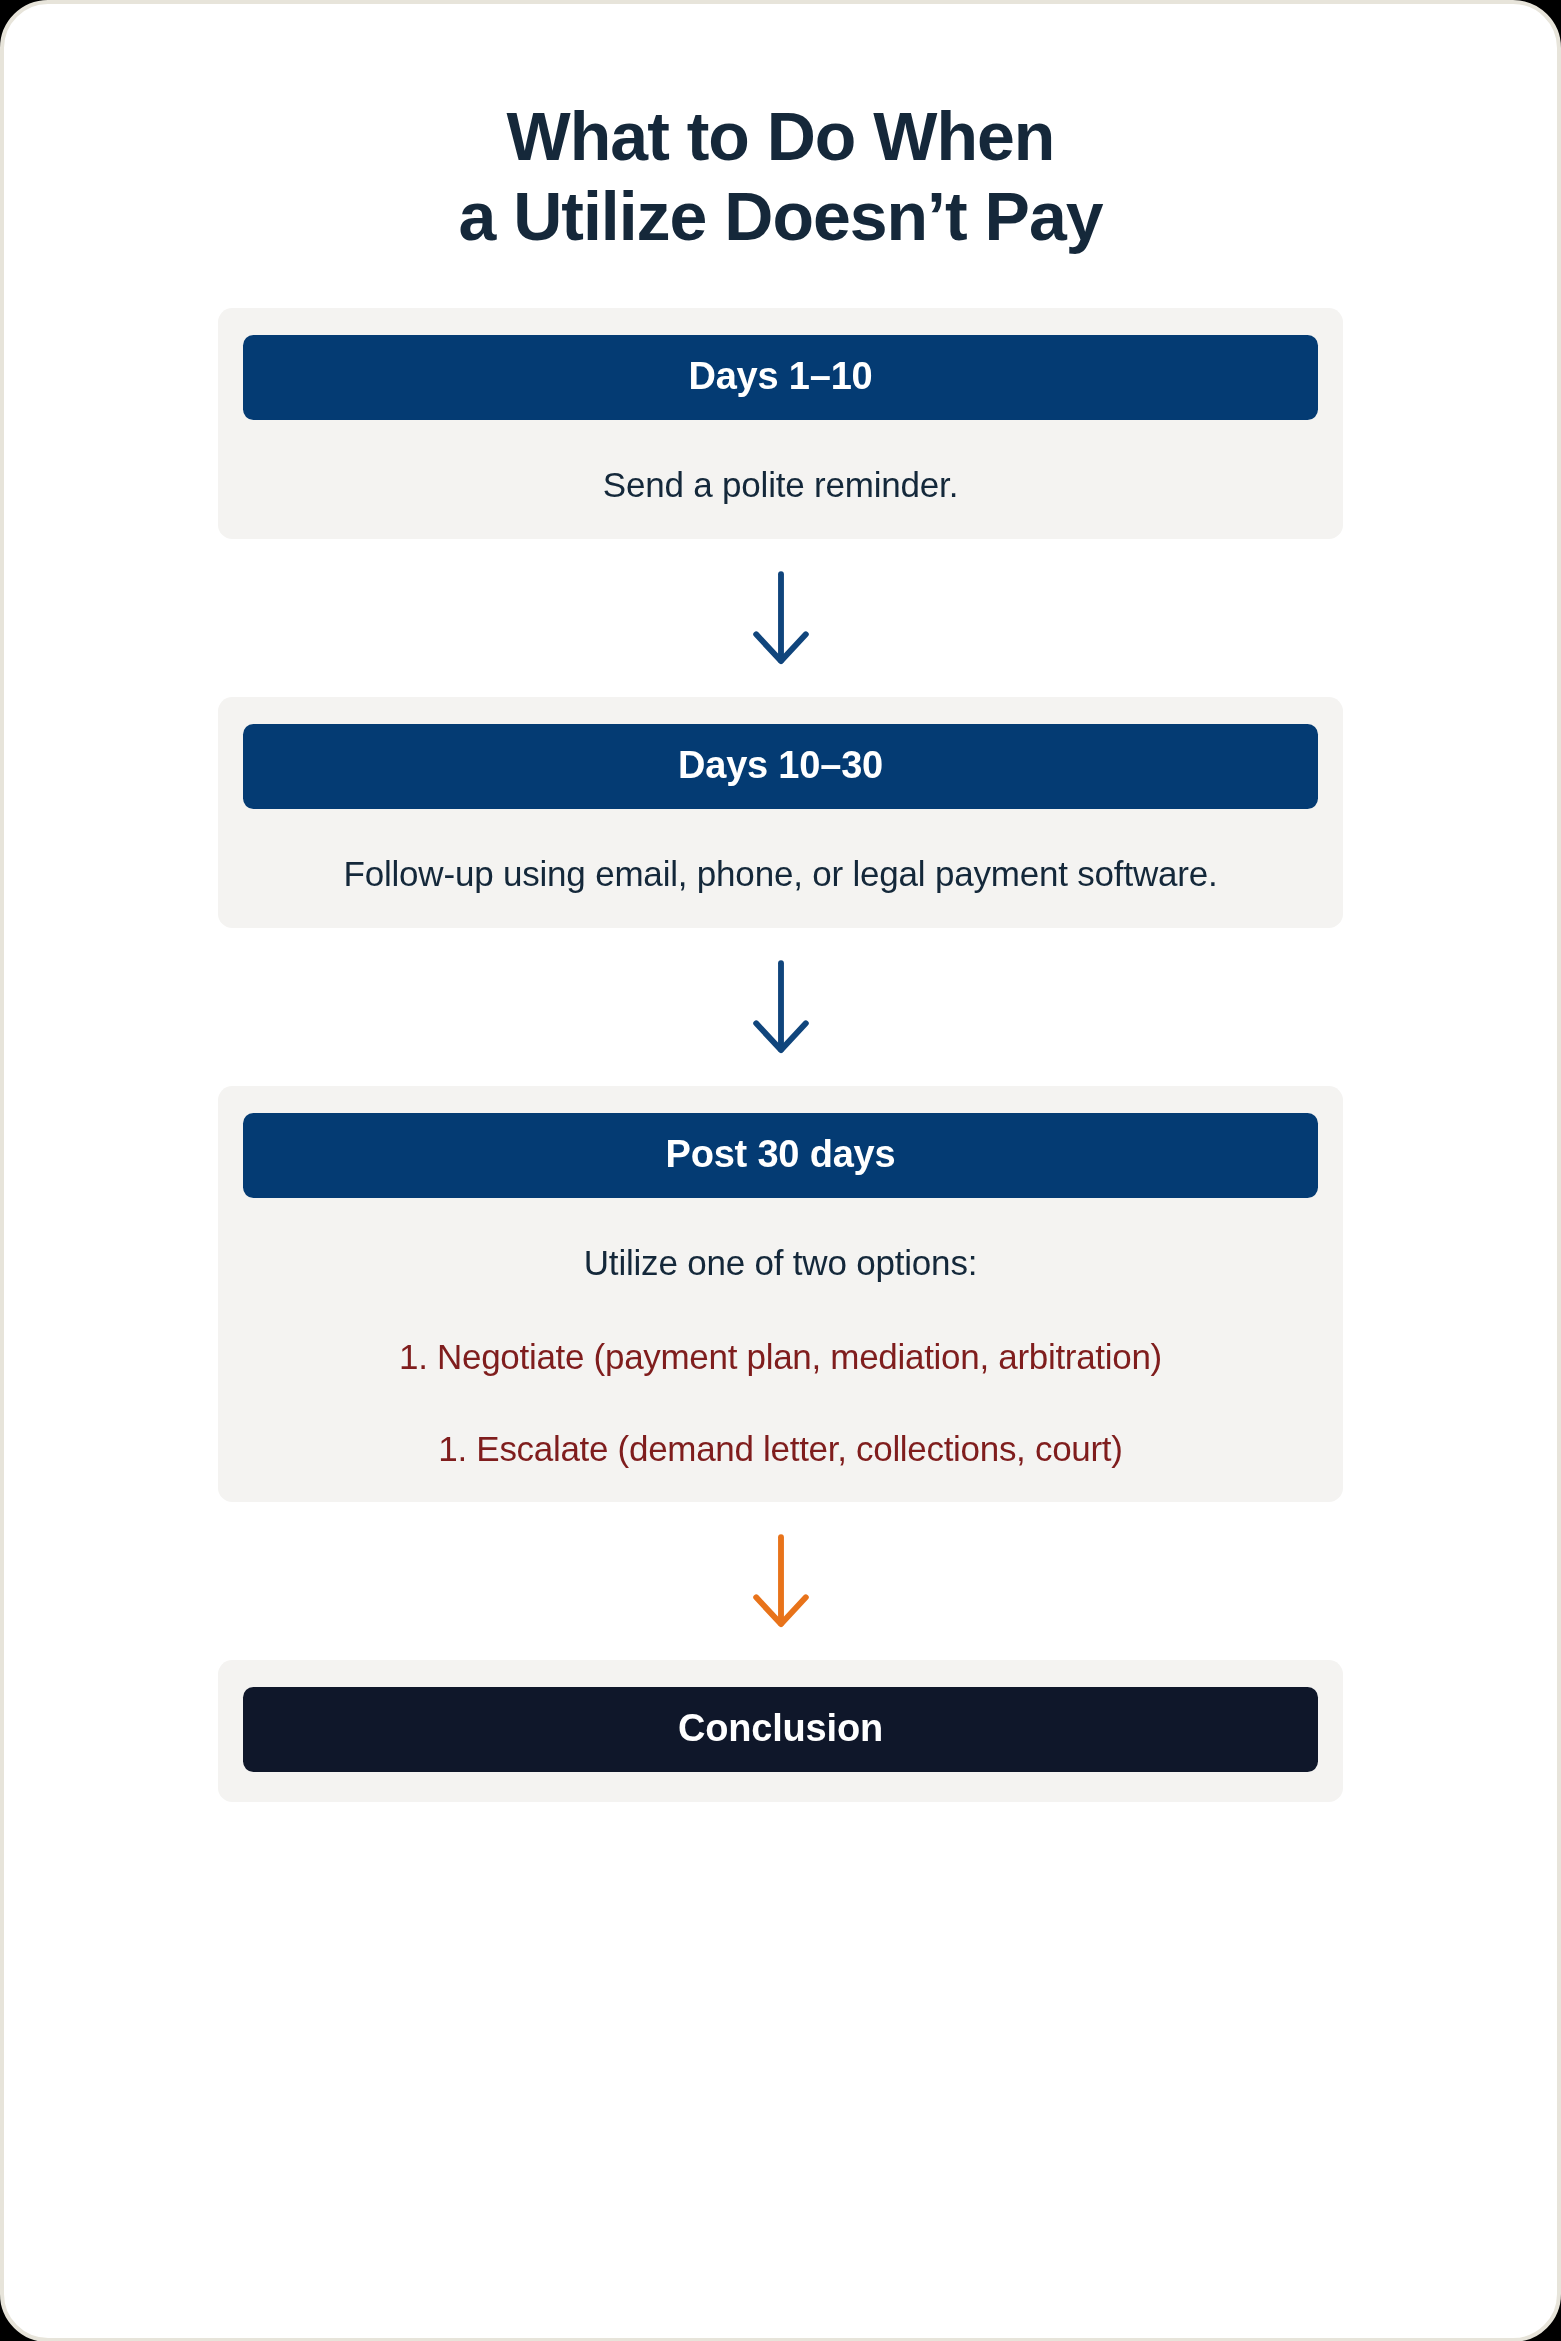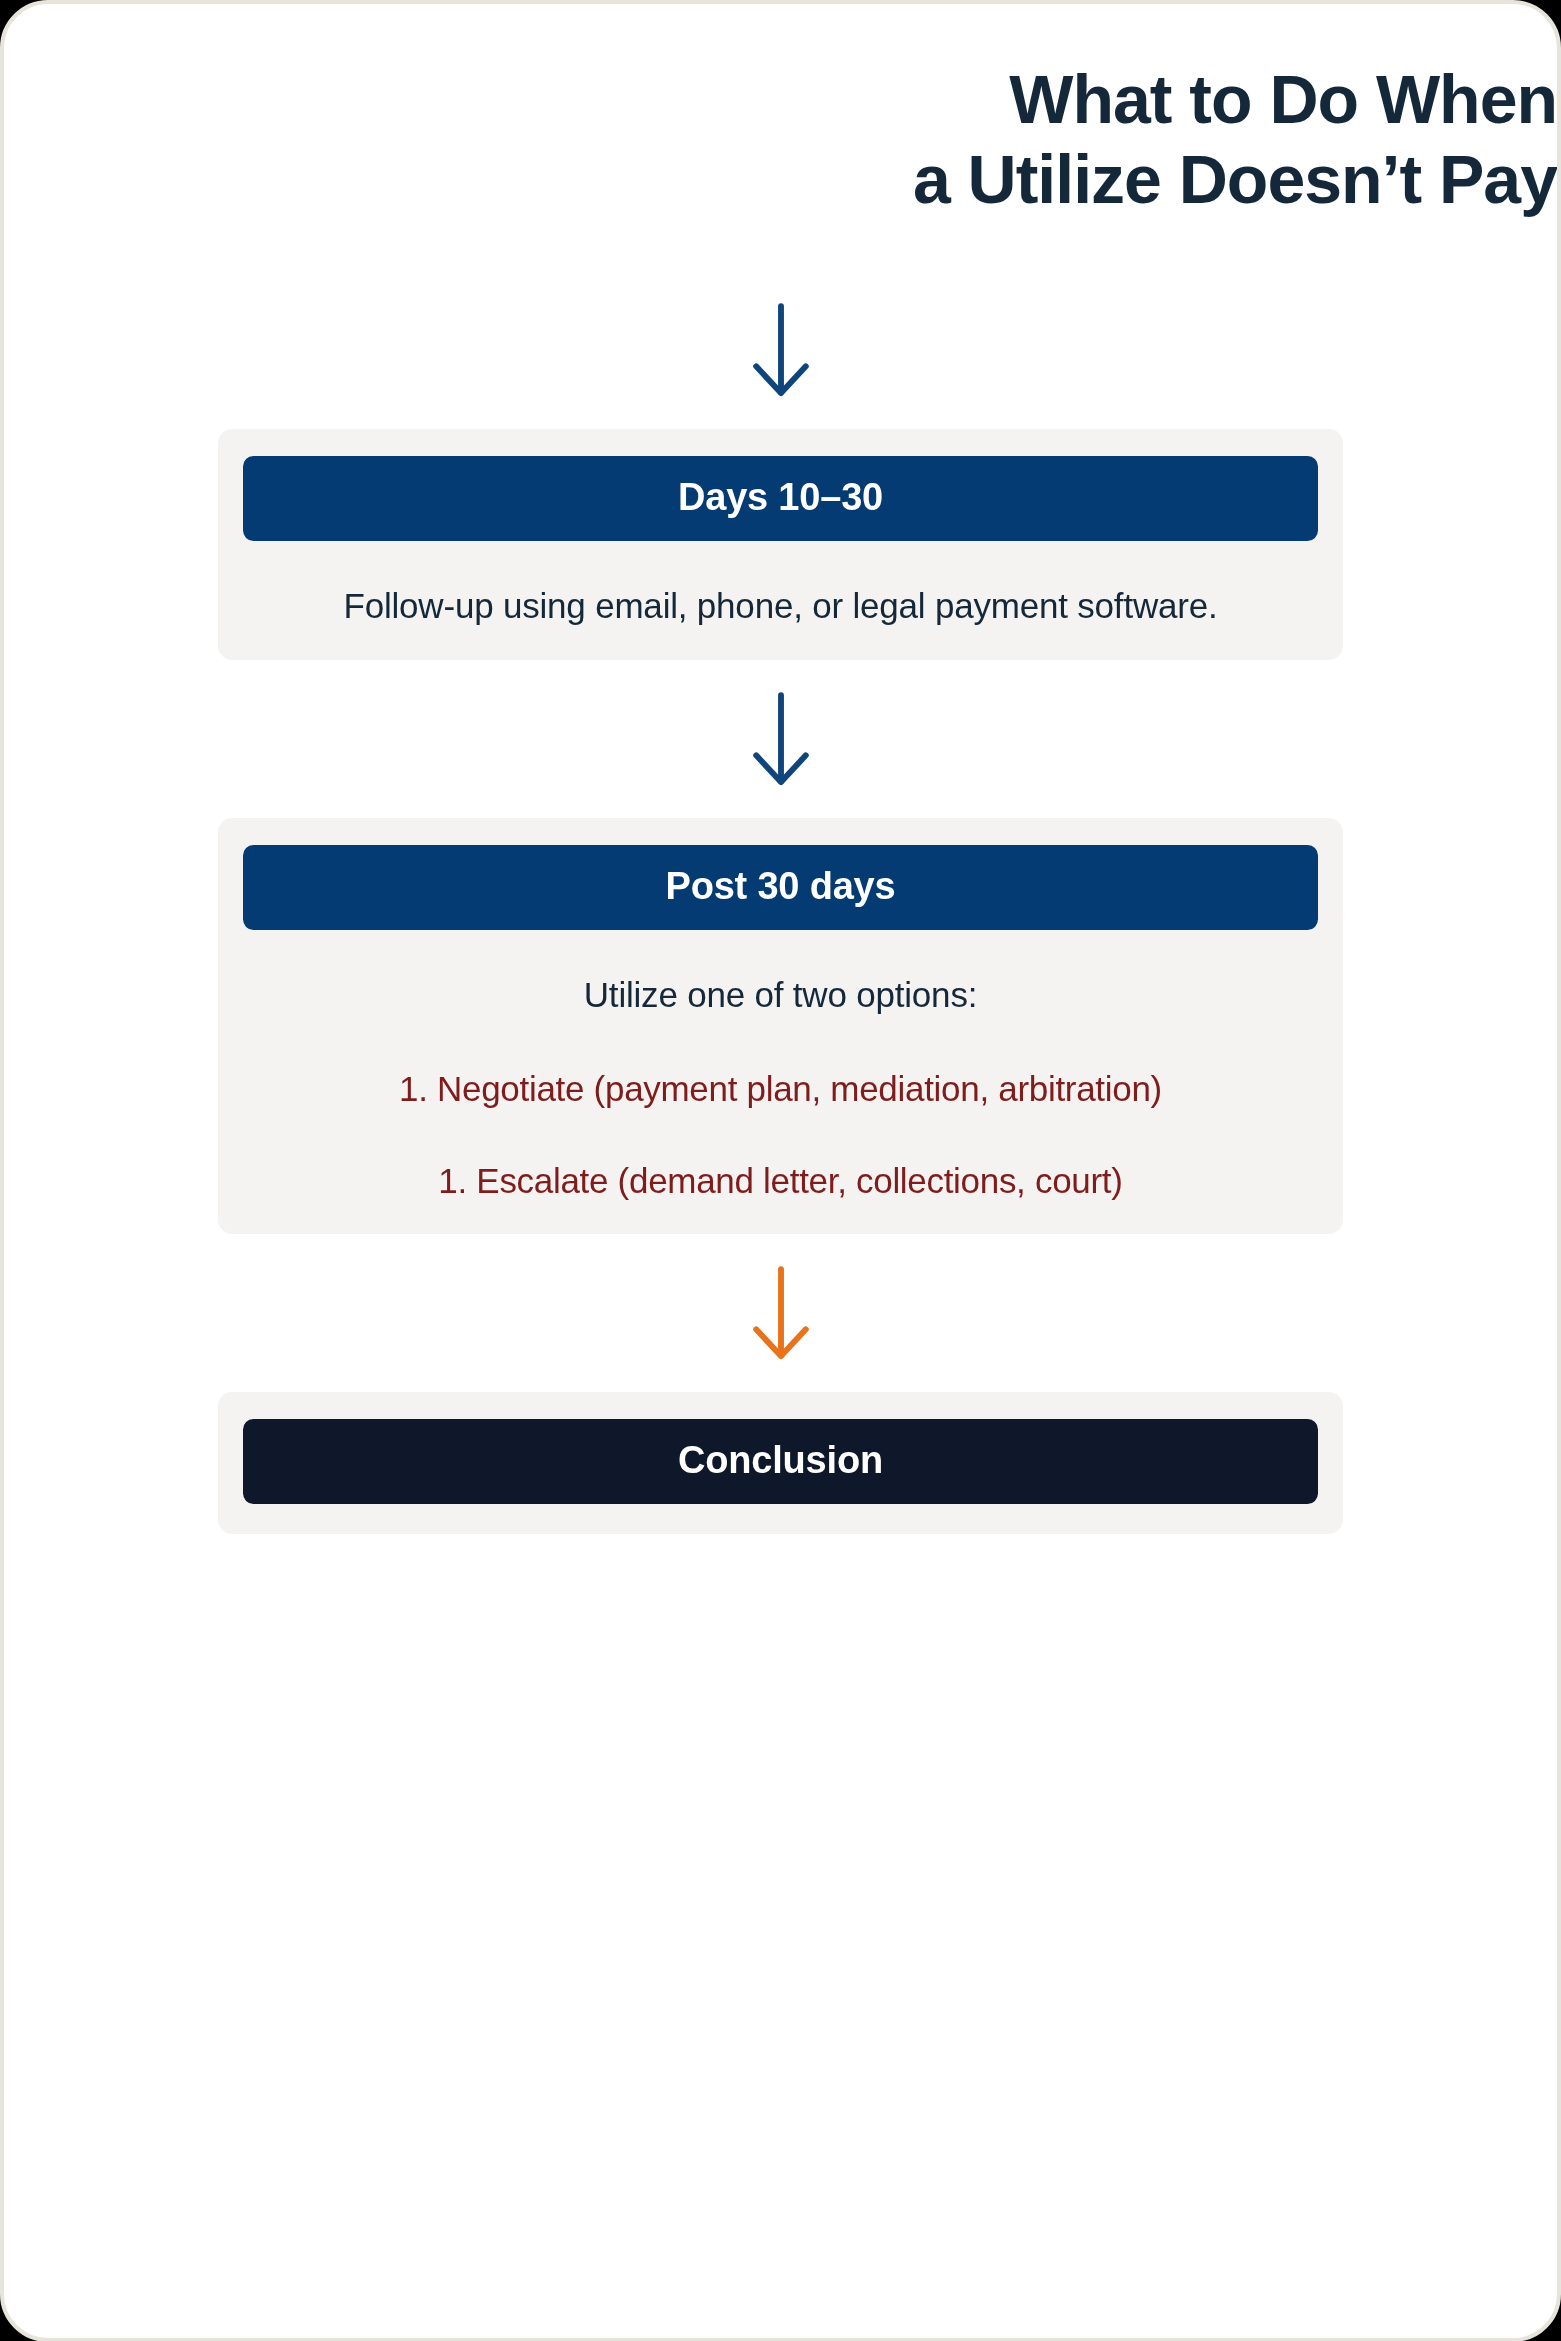--- a/index.html
+++ b/index.html
@@ -33,22 +33,22 @@
     box-sizing: border-box;
     padding: 0;
     display: flex;
     flex-direction: column;
     align-items: center;
   }
 
   
   .title-block {
     width: 100%;
-    text-align: right;
-    margin-top: 56px;
+    text-align: center;
+    margin-top: 93px;
     margin-bottom: 0;
   }
   .title-line {
     display: block;
     font-size: 68px;
     font-weight: 700;
     line-height: 1.17;
     letter-spacing: -1px;
     color: #15283a;
   }
@@ -132,20 +132,24 @@
 <div class="page-frame">
   <div class="infographic">
 
     <div class="title-block">
       <span class="title-line">What to Do When</span>
       <span class="title-line">a Utilize Doesn’t Pay</span>
     </div>
 
     <div class="stack">
 
+      <section class="step-card">
+        <div class="card-header navy">Days 1–10</div>
+        <div class="card-body body-lead">Send a polite reminder.</div>
+      </section>
 
       <div class="arrow">
         <svg viewBox="0 0 110 150" xmlns="http://www.w3.org/2000/svg" aria-hidden="true">
           <g fill="none" stroke="#10457c" stroke-width="9" stroke-linecap="round" stroke-linejoin="round">
             <line x1="55" y1="8" x2="55" y2="140"></line>
             <polyline points="17,100 55,141 93,100"></polyline>
           </g>
         </svg>
       </div>
 

